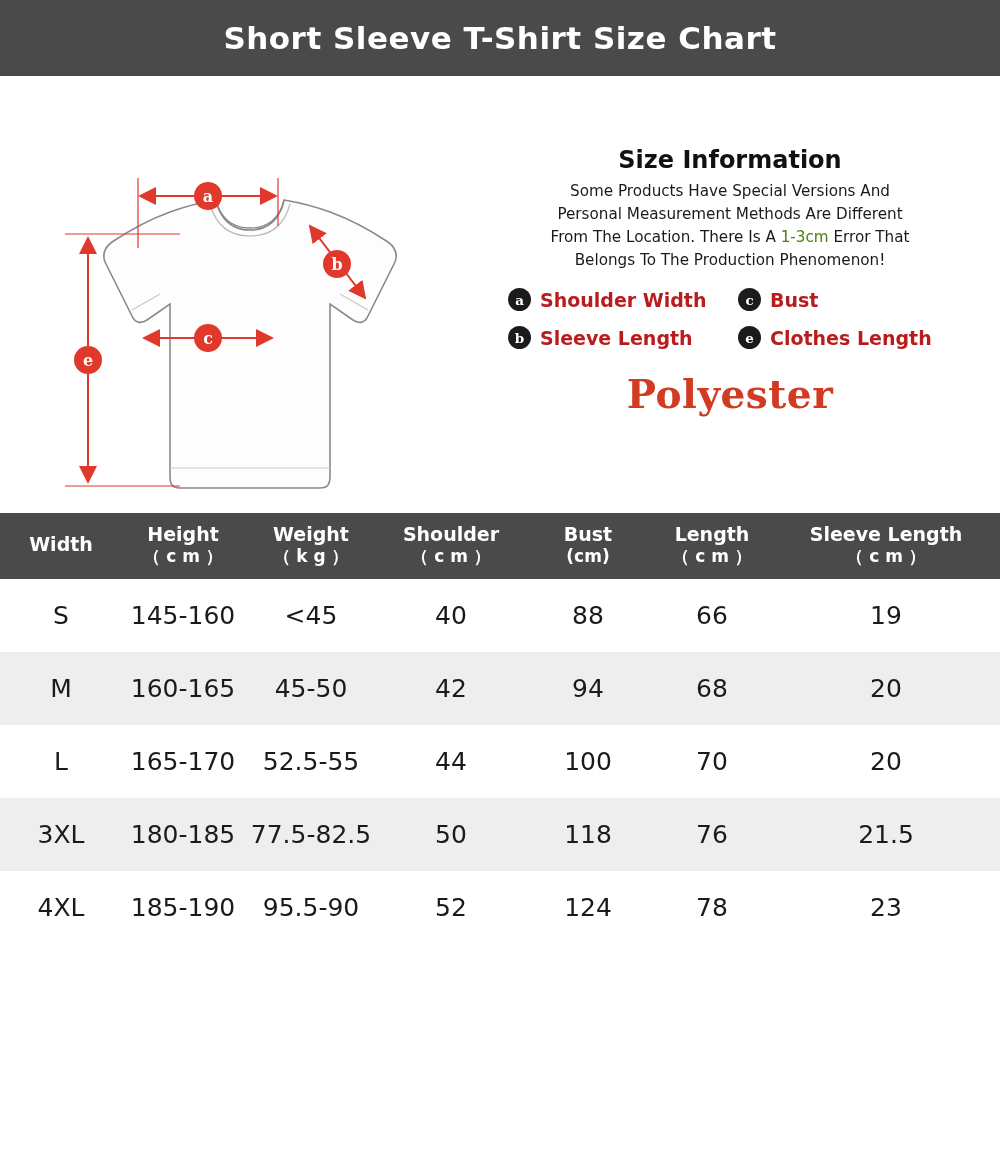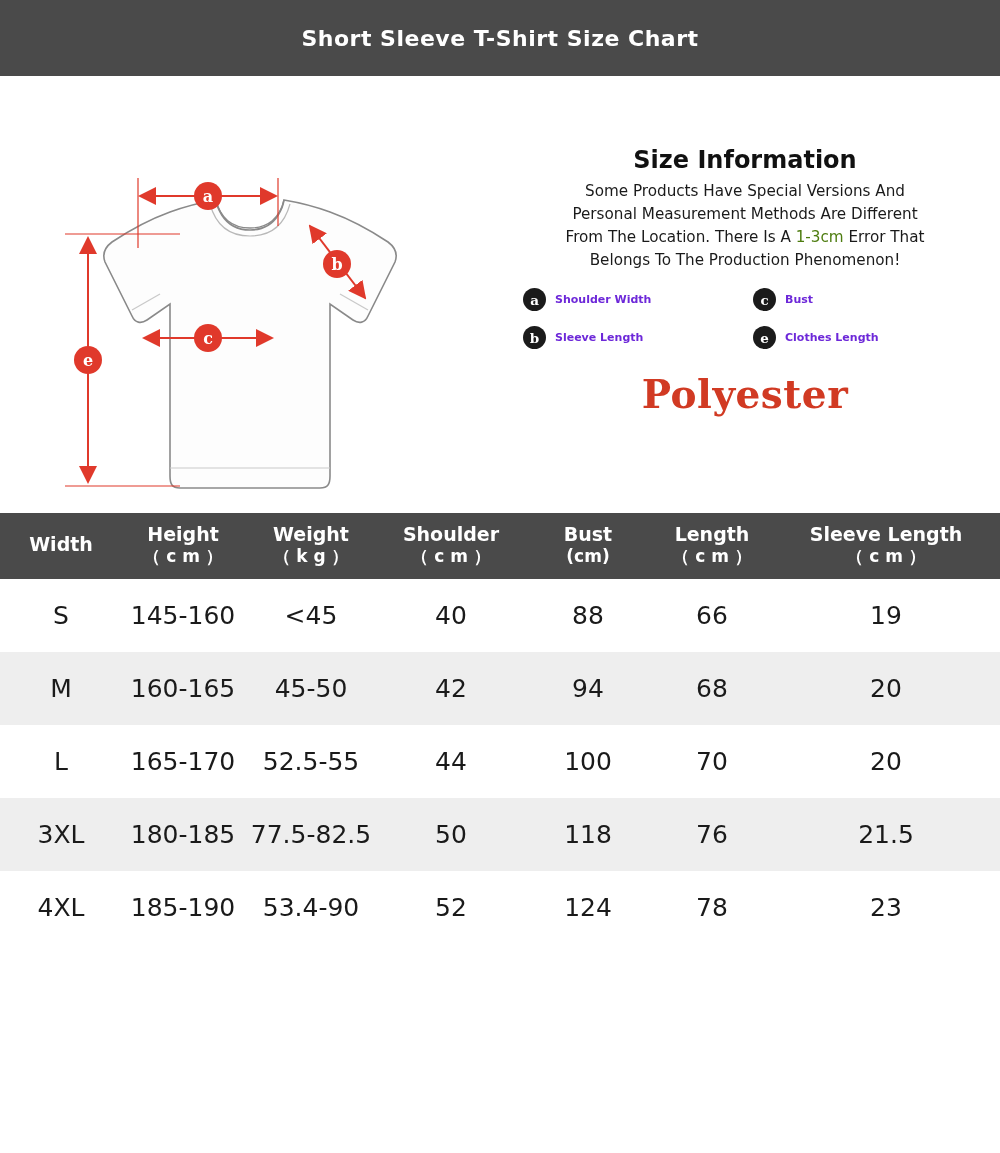--- a/index.html
+++ b/index.html
@@ -21,21 +21,21 @@
   .header-bar {
     width: 1000px;
     height: 76px;
     background: #4a4a4a;
     display: flex;
     align-items: center;
     justify-content: center;
   }
   .header-title {
     color: #ffffff;
-    font-size: 22px;
+    font-size: 31px;
     font-weight: bold;
     letter-spacing: 0.5px;
     font-family: "DejaVu Sans", sans-serif;
   }
 
   
   .measure-section {
     position: relative;
     width: 1000px;
     height: 437px;
@@ -51,21 +51,21 @@
 
   .shirt-wrap {
     position: absolute;
     left: 20px;
     top: 62px;
     width: 480px;
     height: 370px;
   }
   .info-wrap {
     position: absolute;
-    left: 505px;
+    left: 490px;
     top: 70px;
     width: 480px;
   }
   .info-title {
     text-align: center;
     font-size: 24px;
     font-weight: bold;
     color: #111;
     margin-bottom: 6px;
   }
@@ -98,23 +98,23 @@
     color: #fff;
     font-size: 13.5px;
     font-weight: bold;
     display: flex;
     align-items: center;
     justify-content: center;
     flex: 0 0 auto;
     font-family: "DejaVu Serif", serif;
   }
   .legend-label {
-    font-size: 11px;
-    font-weight: bold;
-    color: #6d28d9;
+    font-size: 19px;
+    font-weight: bold;
+    color: #b91c1c;
   }
   .material {
     text-align: center;
     margin-top: 22px;
     font-size: 39px;
     font-weight: bold;
     color: #d13a23;
     font-family: "DejaVu Serif", serif;
     letter-spacing: 0.5px;
   }
@@ -331,21 +331,21 @@
         <td>180-185</td>
         <td>77.5-82.5</td>
         <td>50</td>
         <td>118</td>
         <td>76</td>
         <td>21.5</td>
       </tr>
       <tr class="row-even">
         <td>4XL</td>
         <td>185-190</td>
-        <td>53.4-90</td>
+        <td>95.5-90</td>
         <td>52</td>
         <td>124</td>
         <td>78</td>
         <td>23</td>
       </tr>
     </tbody>
   </table>
 
 </div>
 

